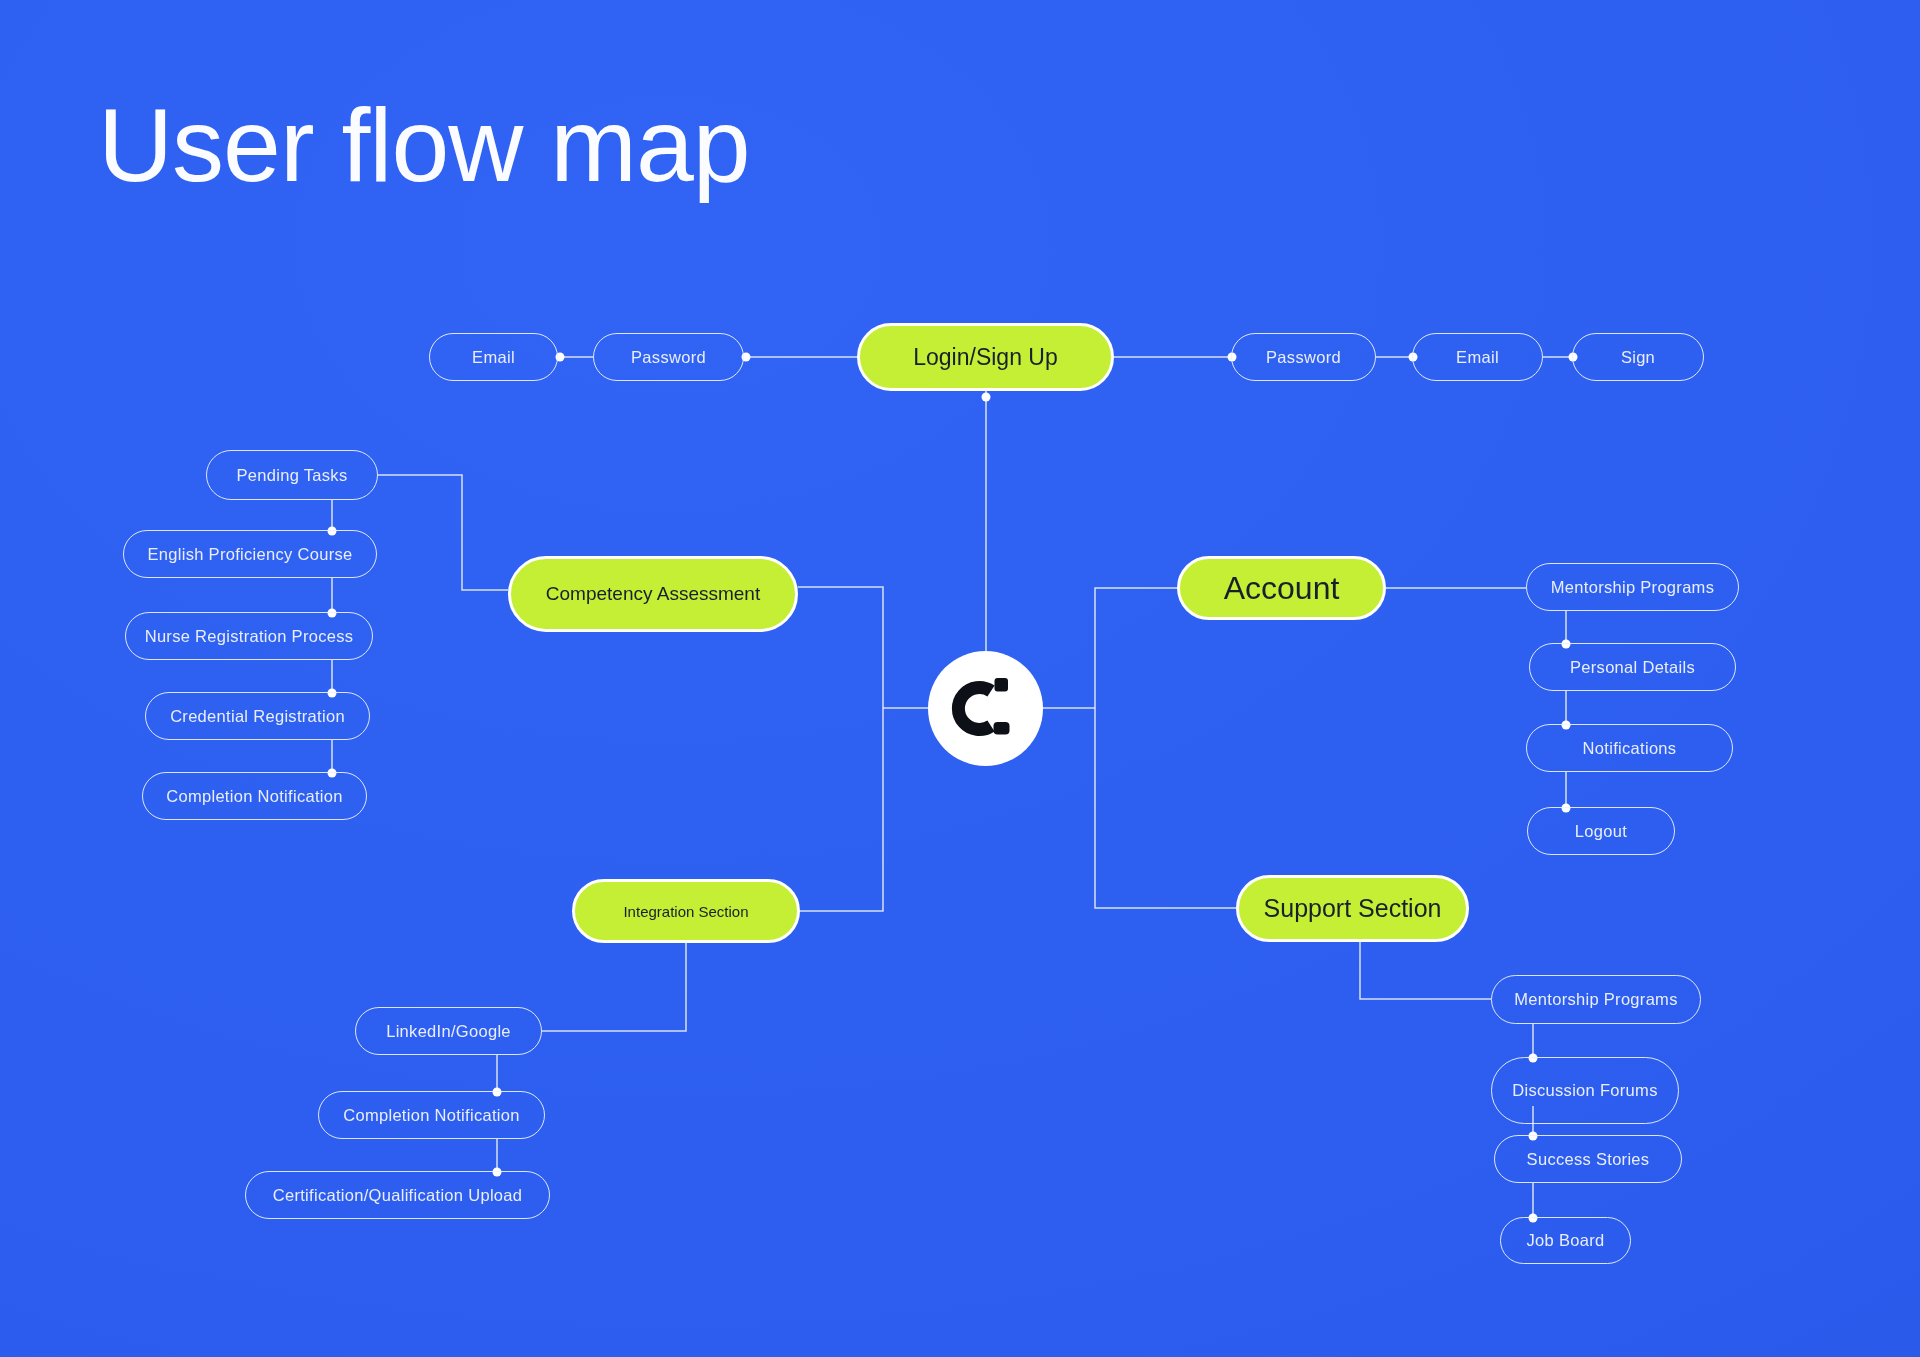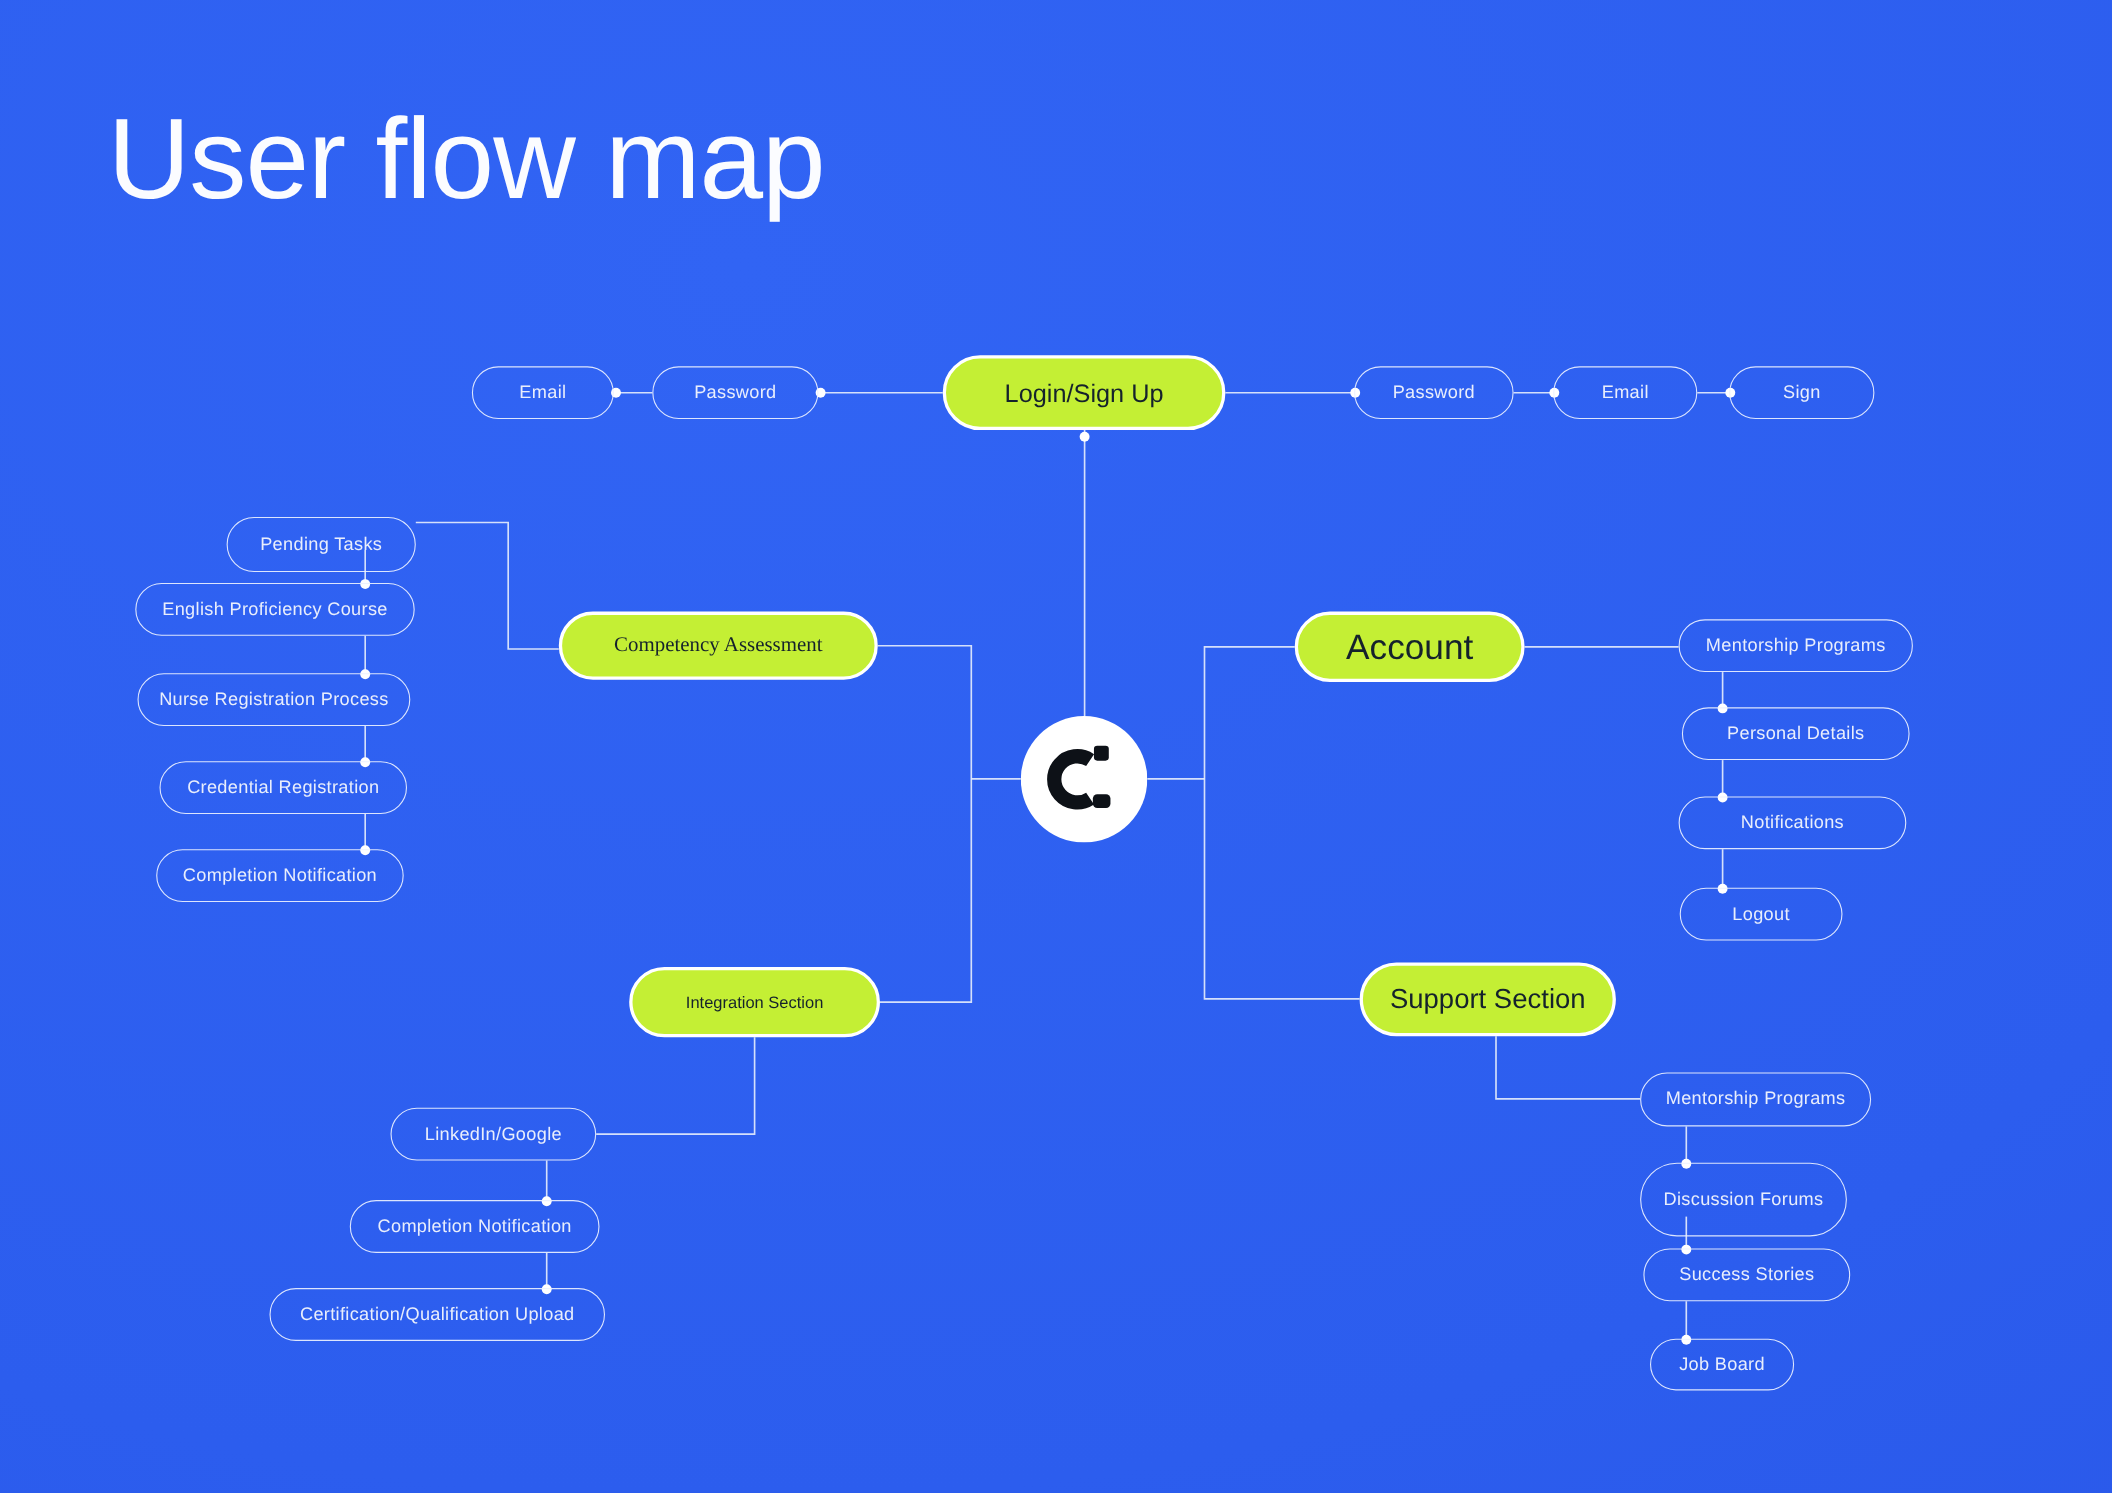--- a/index.html
+++ b/index.html
@@ -87,26 +87,26 @@
     </g>
   </svg>
 
   <div class="pill" style="left:429px;top:333px;width:129px;height:48px;">Email</div>
   <div class="pill" style="left:593px;top:333px;width:151px;height:48px;">Password</div>
   <div class="hub" style="left:857px;top:323px;width:257px;height:68px;font-size:23px;">Login/Sign Up</div>
   <div class="pill" style="left:1231px;top:333px;width:145px;height:48px;">Password</div>
   <div class="pill" style="left:1412px;top:333px;width:131px;height:48px;">Email</div>
   <div class="pill" style="left:1572px;top:333px;width:132px;height:48px;">Sign</div>
 
-  <div class="pill" style="left:206px;top:450px;width:172px;height:50px;margin-top:20px;">Pending Tasks</div>
+  <div class="pill" style="left:206px;top:450px;width:172px;height:50px;">Pending Tasks</div>
   <div class="pill" style="left:123px;top:530px;width:254px;height:48px;">English Proficiency Course</div>
   <div class="pill" style="left:125px;top:612px;width:248px;height:48px;">Nurse Registration Process</div>
   <div class="pill" style="left:145px;top:692px;width:225px;height:48px;">Credential Registration</div>
   <div class="pill" style="left:142px;top:772px;width:225px;height:48px;">Completion Notification</div>
-  <div class="hub" style="left:508px;top:556px;width:290px;height:62px;font-size:19px;font-family:Liberation Serif, serif;">Competency Assessment</div>
+  <div class="hub" style="left:508px;top:556px;width:290px;height:76px;font-size:19px;">Competency Assessment</div>
 
   <div class="logo">
     <svg viewBox="0 0 115 115" width="115" height="115">
       <circle cx="57.5" cy="57.5" r="57.5" fill="#ffffff"></circle>
       <path d="M63 40 A21 21 0 1 0 63 75" fill="none" stroke="#0d1117" stroke-width="13"></path>
       <rect x="66.5" y="27" width="13.5" height="13.5" rx="3" fill="#0d1117"></rect>
       <rect x="65.5" y="71" width="16" height="12.5" rx="4" fill="#0d1117"></rect>
     </svg>
   </div>
 

